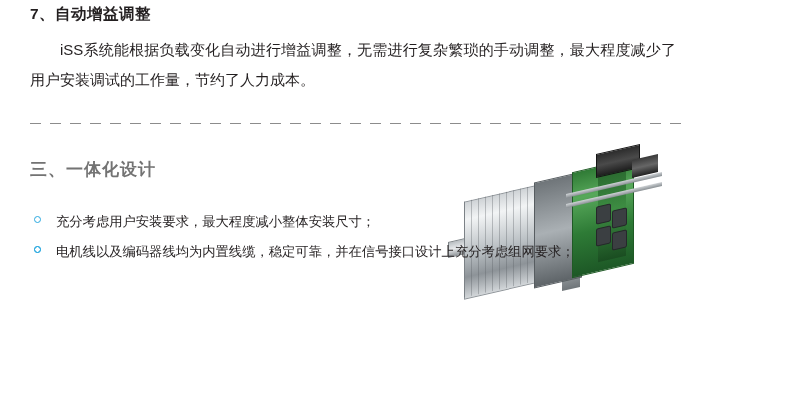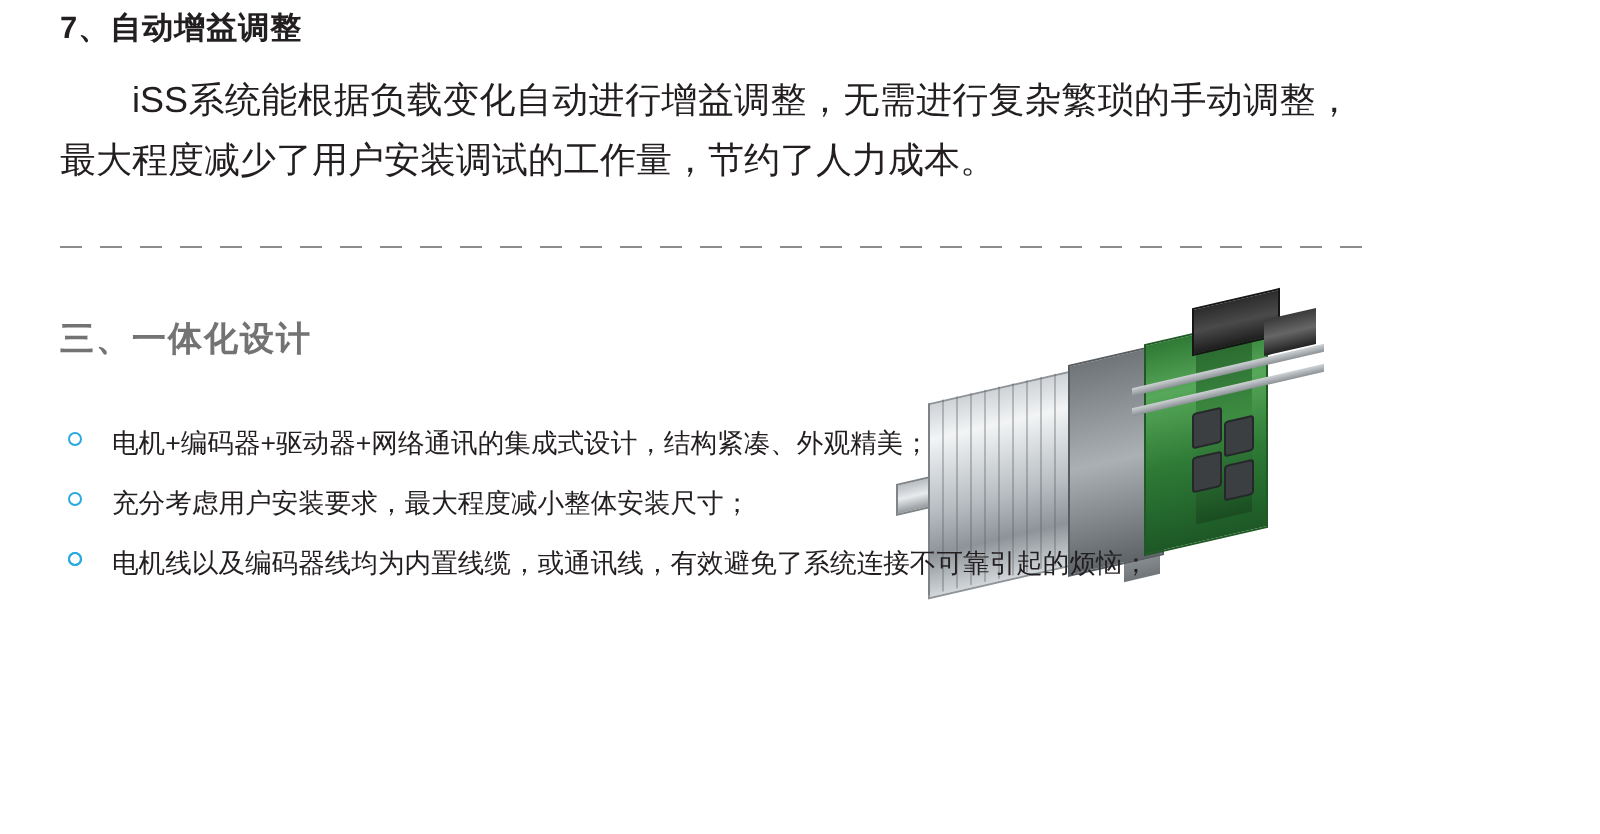--- a/index.html
+++ b/index.html
@@ -25,21 +25,21 @@
   }
   .section-heading {
     font-size: 15.5px;
     font-weight: bold;
     color: #231f20;
     letter-spacing: 0.5px;
     margin: 0;
     padding-top: 4px;
   }
   .paragraph {
-    font-size: 18px;
+    font-size: 15px;
     line-height: 30px;
     color: #231f20;
     margin: 0;
     padding-top: 10px;
     text-align: justify;
     text-indent: 2em;
     padding-right: 10px;
   }
   .divider {
     margin-top: 28px;
@@ -242,30 +242,26 @@
         <div class="m-rod2"></div>
         <div class="m-pad" style="left:150px; top:58px;"></div>
         <div class="m-pad" style="left:166px; top:62px;"></div>
         <div class="m-pad" style="left:150px; top:80px;"></div>
         <div class="m-pad" style="left:166px; top:84px;"></div>
       </div>
 
       <ul class="bullets">
         <li>
           <span class="marker"></span>
-          <span>电机+编码器+驱动器+网络通讯的集成式设计，结构紧凑、外观精美；</span>
-        </li>
-        <li>
-          <span class="marker"></span>
           <span>充分考虑用户安装要求，最大程度减小整体安装尺寸；</span>
         </li>
         <li>
           <span class="marker"></span>
         </li>
         <li class="wide">
           <span class="marker"></span>
-          <span>电机线以及编码器线均为内置线缆，或通讯线，有效避免了系统连接不可靠引起的烦恼；</span>
+          <span>电机线以及编码器线均为内置线缆，稳定可靠，并在信号接口设计上充分考虑组网要求；</span>
         </li>
       </ul>
 
     </div>
   </div>
 </div>
 
 </body></html>

